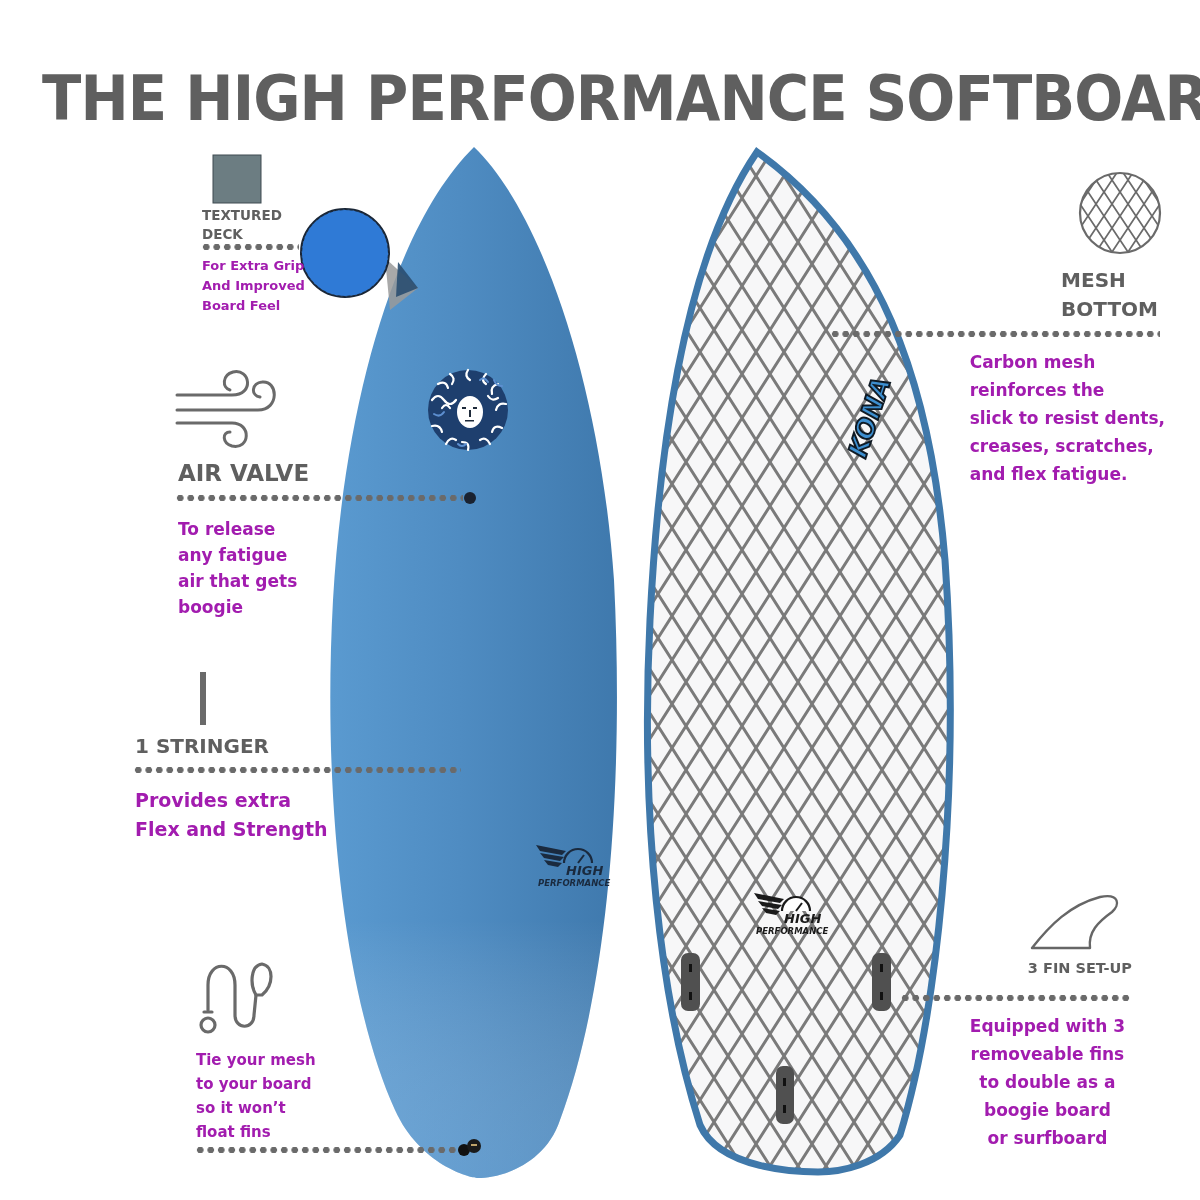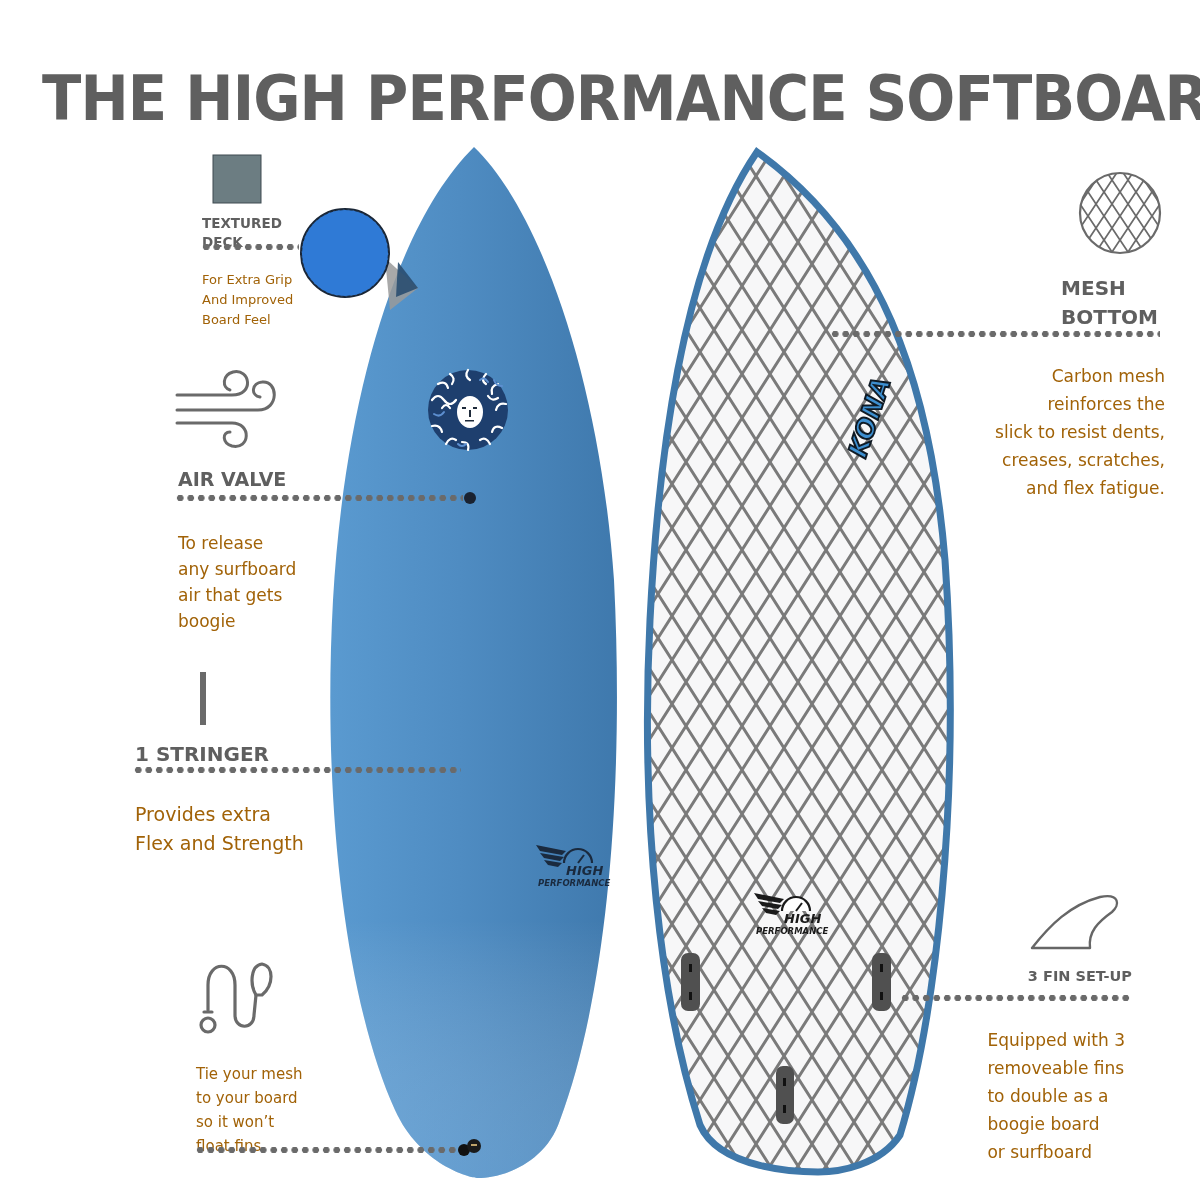--- a/index.html
+++ b/index.html
@@ -8,23 +8,23 @@
 
   .title {
     position:absolute; left:0; top:62px; width:1200px; text-align:center;
     font-family:"DejaVu Sans", sans-serif; font-weight:bold;
     font-size:62px; letter-spacing:-1px; color:#5f5f5f; white-space:nowrap;
     transform:scaleX(0.93); transform-origin:center;
   }
 
   .abs { position:absolute; }
   .heading {
-    font-family:"DejaVu Sans", sans-serif; font-weight:bold; color:#5f5f5f; text-transform:uppercase;margin-top:8px;
+    font-family:"DejaVu Sans", sans-serif; font-weight:bold; color:#5f5f5f; text-transform:uppercase;
   }
-  .body-text { font-family:"DejaVu Sans", sans-serif; color:#a16207; font-weight:normal;margin-top:14px; }
+  .body-text { font-family:"DejaVu Sans", sans-serif; color:#a21caf; font-weight:bold; }
 
   .dots {
     position:absolute; height:8px;
     background-image: radial-gradient(circle, #6a6a6a 3.1px, transparent 3.4px);
     background-size:10.5px 8px; background-repeat:repeat-x;
   }
 
   svg.board { position:absolute; }
 </style>
 </head>
@@ -183,25 +183,25 @@
   <div>TEXTURED</div>
   <div>DECK</div>
 </div>
 <div class="dots" style="left:201px;top:243px;width:98px;"></div>
 <div class="abs body-text" style="left:202px;top:256px;font-size:13px;line-height:20px;">
   <div>For Extra Grip</div>
   <div>And Improved</div>
   <div>Board Feel</div>
 </div>
 
-<div class="abs heading" style="left:178px;top:460px;font-size:19px;">AIR VALVE</div>
+<div class="abs heading" style="left:178px;top:460px;font-size:23px;">AIR VALVE</div>
 <div class="dots" style="left:175px;top:494px;width:288px;"></div>
 <div class="abs body-text" style="left:178px;top:516px;font-size:17px;line-height:26px;">
   <div>To release</div>
-  <div>any surfboard</div>
+  <div>any fatigue</div>
   <div>air that gets</div>
   <div>boogie</div>
 </div>
 
 <div class="abs heading" style="left:135px;top:734px;font-size:20px;">1 STRINGER</div>
 <div class="dots" style="left:133px;top:766px;width:328px;"></div>
 <div class="abs body-text" style="left:135px;top:786px;font-size:19px;line-height:29px;">
   <div>Provides extra</div>
   <div>Flex and Strength</div>
 </div>
@@ -212,29 +212,29 @@
   <div>so it won’t</div>
   <div>float fins</div>
 </div>
 <div class="dots" style="left:195px;top:1146px;width:262px;"></div>
 
 <div class="abs heading" style="right:42px;top:266px;font-size:20px;line-height:29px;">
   <div>MESH</div>
   <div>BOTTOM</div>
 </div>
 <div class="dots" style="left:830px;top:330px;width:330px;"></div>
-<div class="abs body-text" style="right:35px;top:348px;font-size:17px;line-height:28px;text-align:right;">
+<div class="abs body-text" style="right:35px;top:348px;font-size:17px;line-height:28px;">
   <div>Carbon mesh</div>
   <div>reinforces the</div>
   <div>slick to resist dents,</div>
   <div>creases, scratches,</div>
   <div>and flex fatigue.</div>
 </div>
 
 <div class="abs heading" style="right:68px;top:960px;font-size:14.5px;text-align:center;">3 FIN SET-UP</div>
 <div class="dots" style="left:900px;top:994px;width:232px;"></div>
-<div class="abs body-text" style="right:75px;top:1012px;font-size:17px;line-height:28px;text-align:left;">
+<div class="abs body-text" style="right:75px;top:1012px;font-size:17px;line-height:28px;text-align:center;">
   <div>Equipped with 3</div>
   <div>removeable fins</div>
   <div>to double as a</div>
   <div>boogie board</div>
   <div>or surfboard</div>
 </div>
 
 </body></html>

